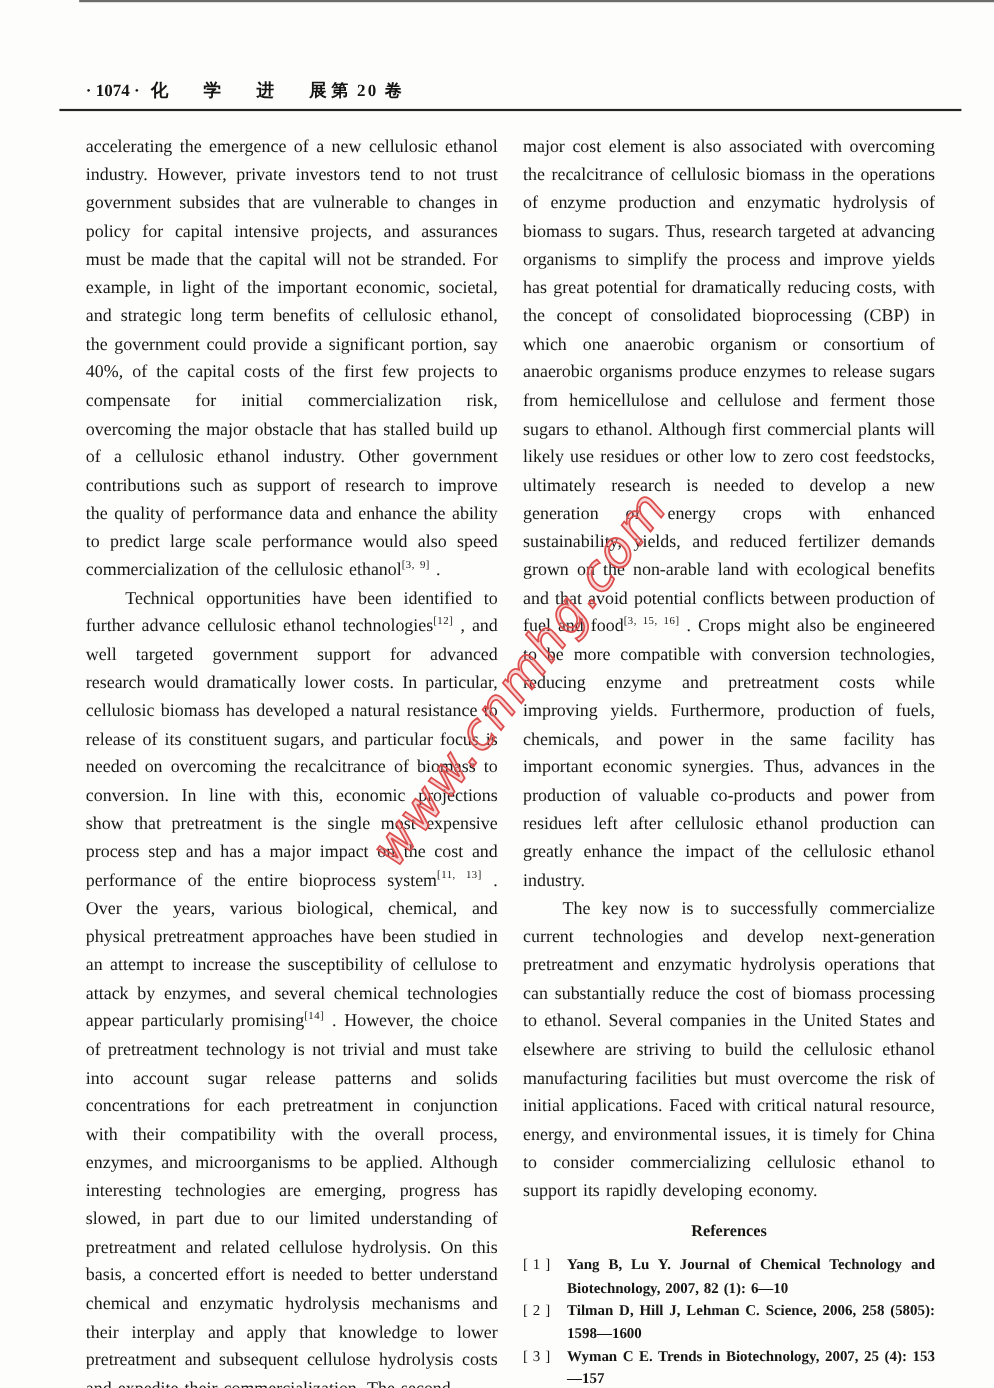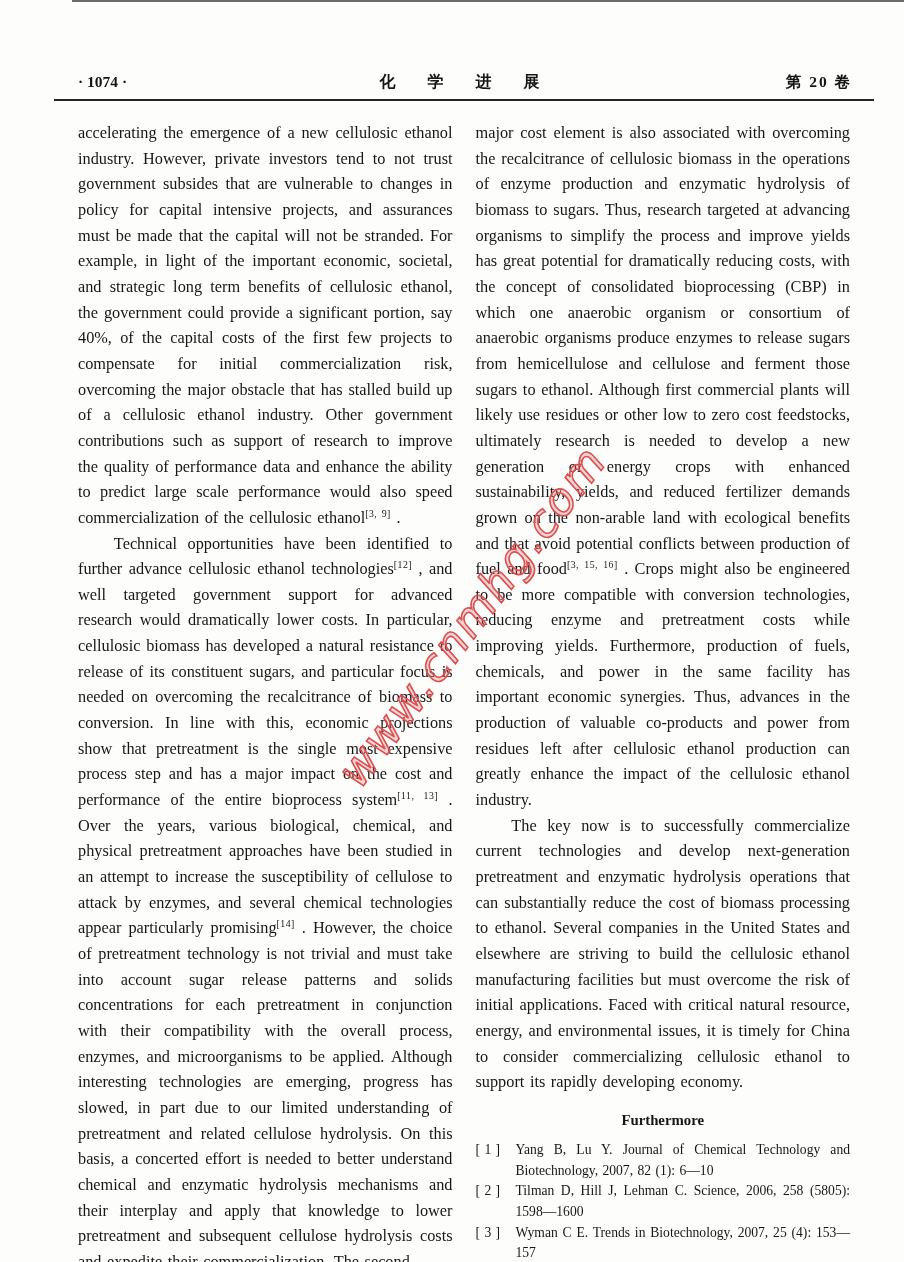--- a/index.html
+++ b/index.html
@@ -19,25 +19,24 @@
     position: absolute;
     top: 0; left: 72px; right: 0;
     height: 2px;
     background: #3a3a3a;
     opacity: 0.75;
   }
   .page-header {
     position: absolute;
     top: 72px; left: 78px; right: 52px;
     display: flex;
-    justify-content: space-between;
+    justify-content: flex-start;
     align-items: baseline;
     font-size: 15.5px;
     font-weight: bold;
-    gap: 40px;
   }
   .journal-title {
     letter-spacing: 14px;
     font-size: 16px;
     transform: translateX(10px);
   }
   .volume-label { letter-spacing: 2px; }
   .header-rule {
     position: absolute;
     top: 99px; left: 54px; right: 30px;
@@ -72,21 +71,21 @@
     line-height: 22px;
   }
   .ref-item {
     display: flex;
     font-size: 13.6px;
     line-height: 20.7px;
     text-align: justify;
     word-spacing: 1px;
   }
   .ref-num { flex: 0 0 40px; white-space: nowrap; }
-  .ref-text { flex: 1 1 auto; }
+  .ref-text { flex: 1 1 auto; font-weight: bold; }
   .watermark {
     position: absolute;
     left: 472px;
     top: 616px;
     transform: translate(-50%, -50%) rotate(-53deg);
     font-family: "DejaVu Sans", sans-serif;
     font-style: italic;
     font-size: 45px;
     letter-spacing: 2px;
     white-space: nowrap;
@@ -112,21 +111,21 @@
     <div class="col" id="left-column">
         <p class="para">accelerating the emergence of a new cellulosic ethanol industry. However, private investors tend to not trust government subsides that are vulnerable to changes in policy for capital intensive projects, and assurances must be made that the capital will not be stranded. For example, in light of the important economic, societal, and strategic long term benefits of cellulosic ethanol, the government could provide a significant portion, say 40%, of the capital costs of the first few projects to compensate for initial commercialization risk, overcoming the major obstacle that has stalled build up of a cellulosic ethanol industry. Other government contributions such as support of research to improve the quality of performance data and enhance the ability to predict large scale performance would also speed commercialization of the cellulosic ethanol<sup class="cite">[3, 9]</sup> .</p>
         <p class="para indent">Technical opportunities have been identified to further advance cellulosic ethanol technologies<sup class="cite">[12]</sup> , and well targeted government support for advanced research would dramatically lower costs. In particular, cellulosic biomass has developed a natural resistance to release of its constituent sugars, and particular focus is needed on overcoming the recalcitrance of biomass to conversion. In line with this, economic projections show that pretreatment is the single most expensive process step and has a major impact on the cost and performance of the entire bioprocess system<sup class="cite">[11, 13]</sup> . Over the years, various biological, chemical, and physical pretreatment approaches have been studied in an attempt to increase the susceptibility of cellulose to attack by enzymes, and several chemical technologies appear particularly promising<sup class="cite">[14]</sup> . However, the choice of pretreatment technology is not trivial and must take into account sugar release patterns and solids concentrations for each pretreatment in conjunction with their compatibility with the overall process, enzymes, and microorganisms to be applied. Although interesting technologies are emerging, progress has slowed, in part due to our limited understanding of pretreatment and related cellulose hydrolysis. On this basis, a concerted effort is needed to better understand chemical and enzymatic hydrolysis mechanisms and their interplay and apply that knowledge to lower pretreatment and subsequent cellulose hydrolysis costs and expedite their commercialization. The second</p>
       </div>
     <div class="col" id="right-column">
       <div id="right-paragraphs">
           <p class="para">major cost element is also associated with overcoming the recalcitrance of cellulosic biomass in the operations of enzyme production and enzymatic hydrolysis of biomass to sugars. Thus, research targeted at advancing organisms to simplify the process and improve yields has great potential for dramatically reducing costs, with the concept of consolidated bioprocessing (CBP) in which one anaerobic organism or consortium of anaerobic organisms produce enzymes to release sugars from hemicellulose and cellulose and ferment those sugars to ethanol. Although first commercial plants will likely use residues or other low to zero cost feedstocks, ultimately research is needed to develop a new generation of energy crops with enhanced sustainability, yields, and reduced fertilizer demands grown on the non-arable land with ecological benefits and that avoid potential conflicts between production of fuel and food<sup class="cite">[3, 15, 16]</sup> . Crops might also be engineered to be more compatible with conversion technologies, reducing enzyme and pretreatment costs while improving yields. Furthermore, production of fuels, chemicals, and power in the same facility has important economic synergies. Thus, advances in the production of valuable co-products and power from residues left after cellulosic ethanol production can greatly enhance the impact of the cellulosic ethanol industry.</p>
           <p class="para indent">The key now is to successfully commercialize current technologies and develop next-generation pretreatment and enzymatic hydrolysis operations that can substantially reduce the cost of biomass processing to ethanol. Several companies in the United States and elsewhere are striving to build the cellulosic ethanol manufacturing facilities but must overcome the risk of initial applications. Faced with critical natural resource, energy, and environmental issues, it is timely for China to consider commercializing cellulosic ethanol to support its rapidly developing economy.</p>
         </div>
       <div class="references">
-        <p class="ref-heading">Furthermore</p>
+        <p class="ref-heading">References</p>
         <div id="reference-list">
             <div class="ref-item">
               <span class="ref-num">[ 1 ]</span>
               <span class="ref-text">Yang B, Lu Y. Journal of Chemical Technology and Biotechnology, 2007, 82 (1): 6—10</span>
             </div>
             <div class="ref-item">
               <span class="ref-num">[ 2 ]</span>
               <span class="ref-text">Tilman D, Hill J, Lehman C. Science, 2006, 258 (5805): 1598—1600</span>
             </div>
             <div class="ref-item">

